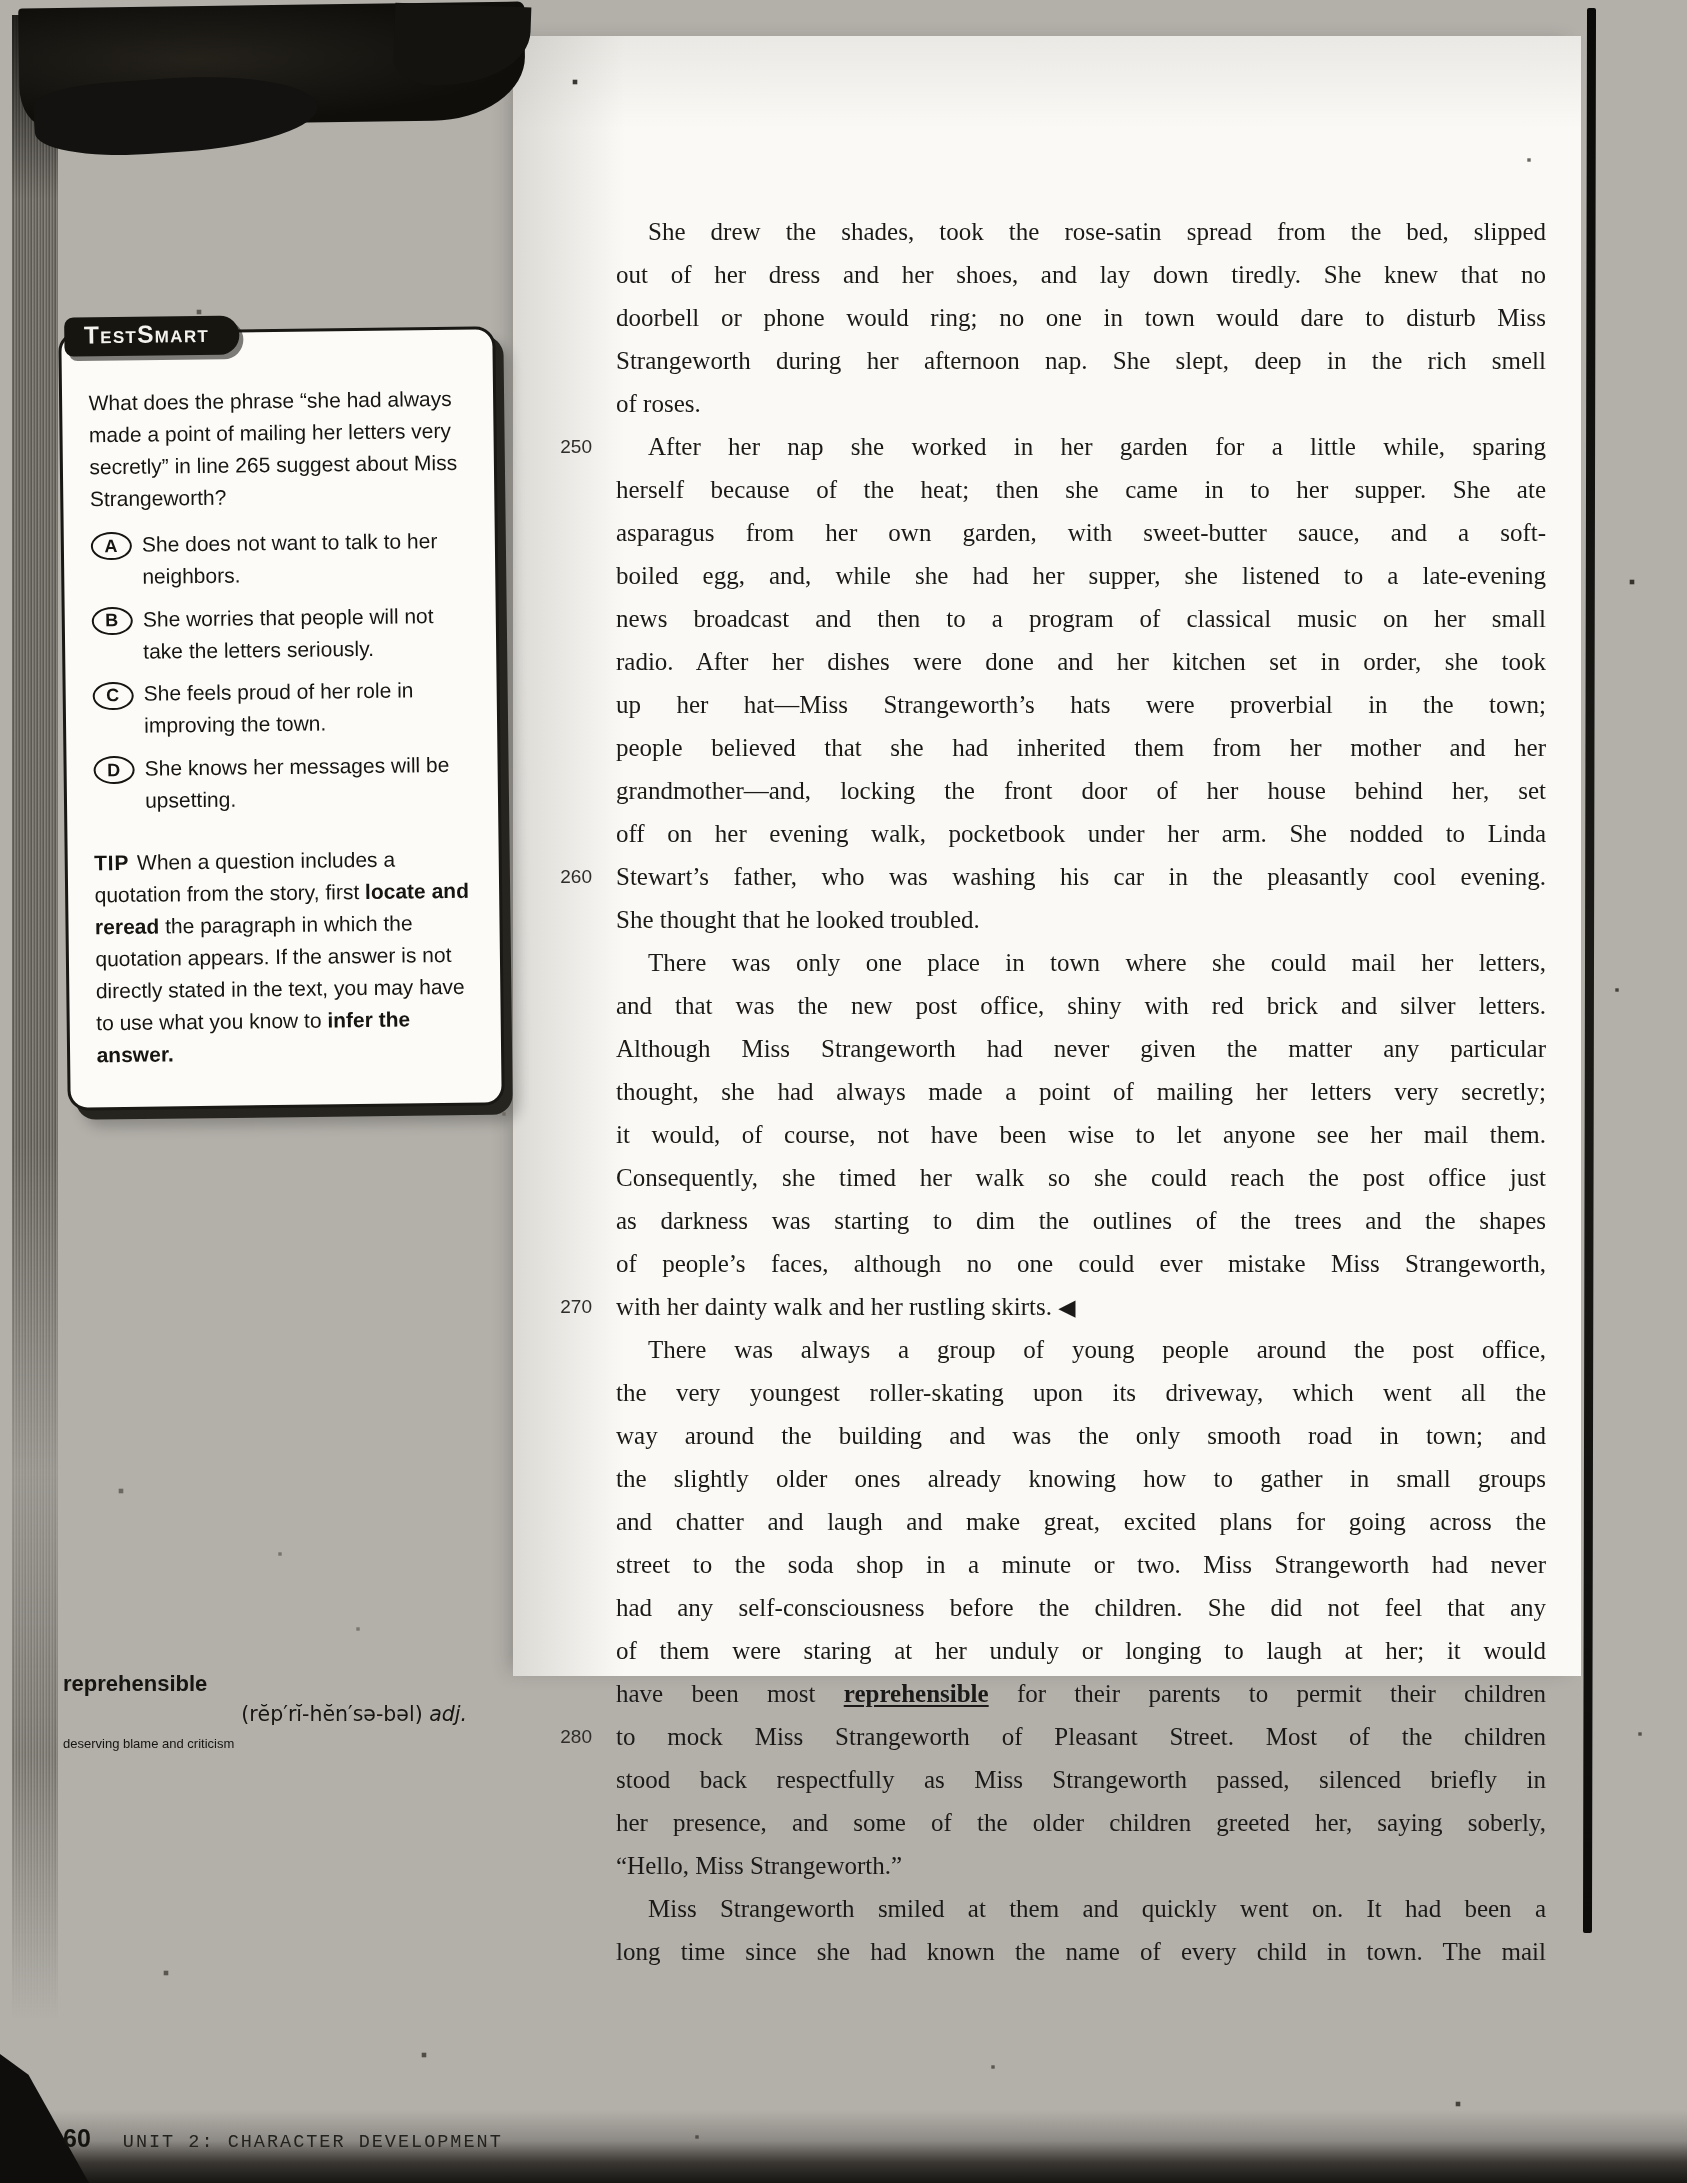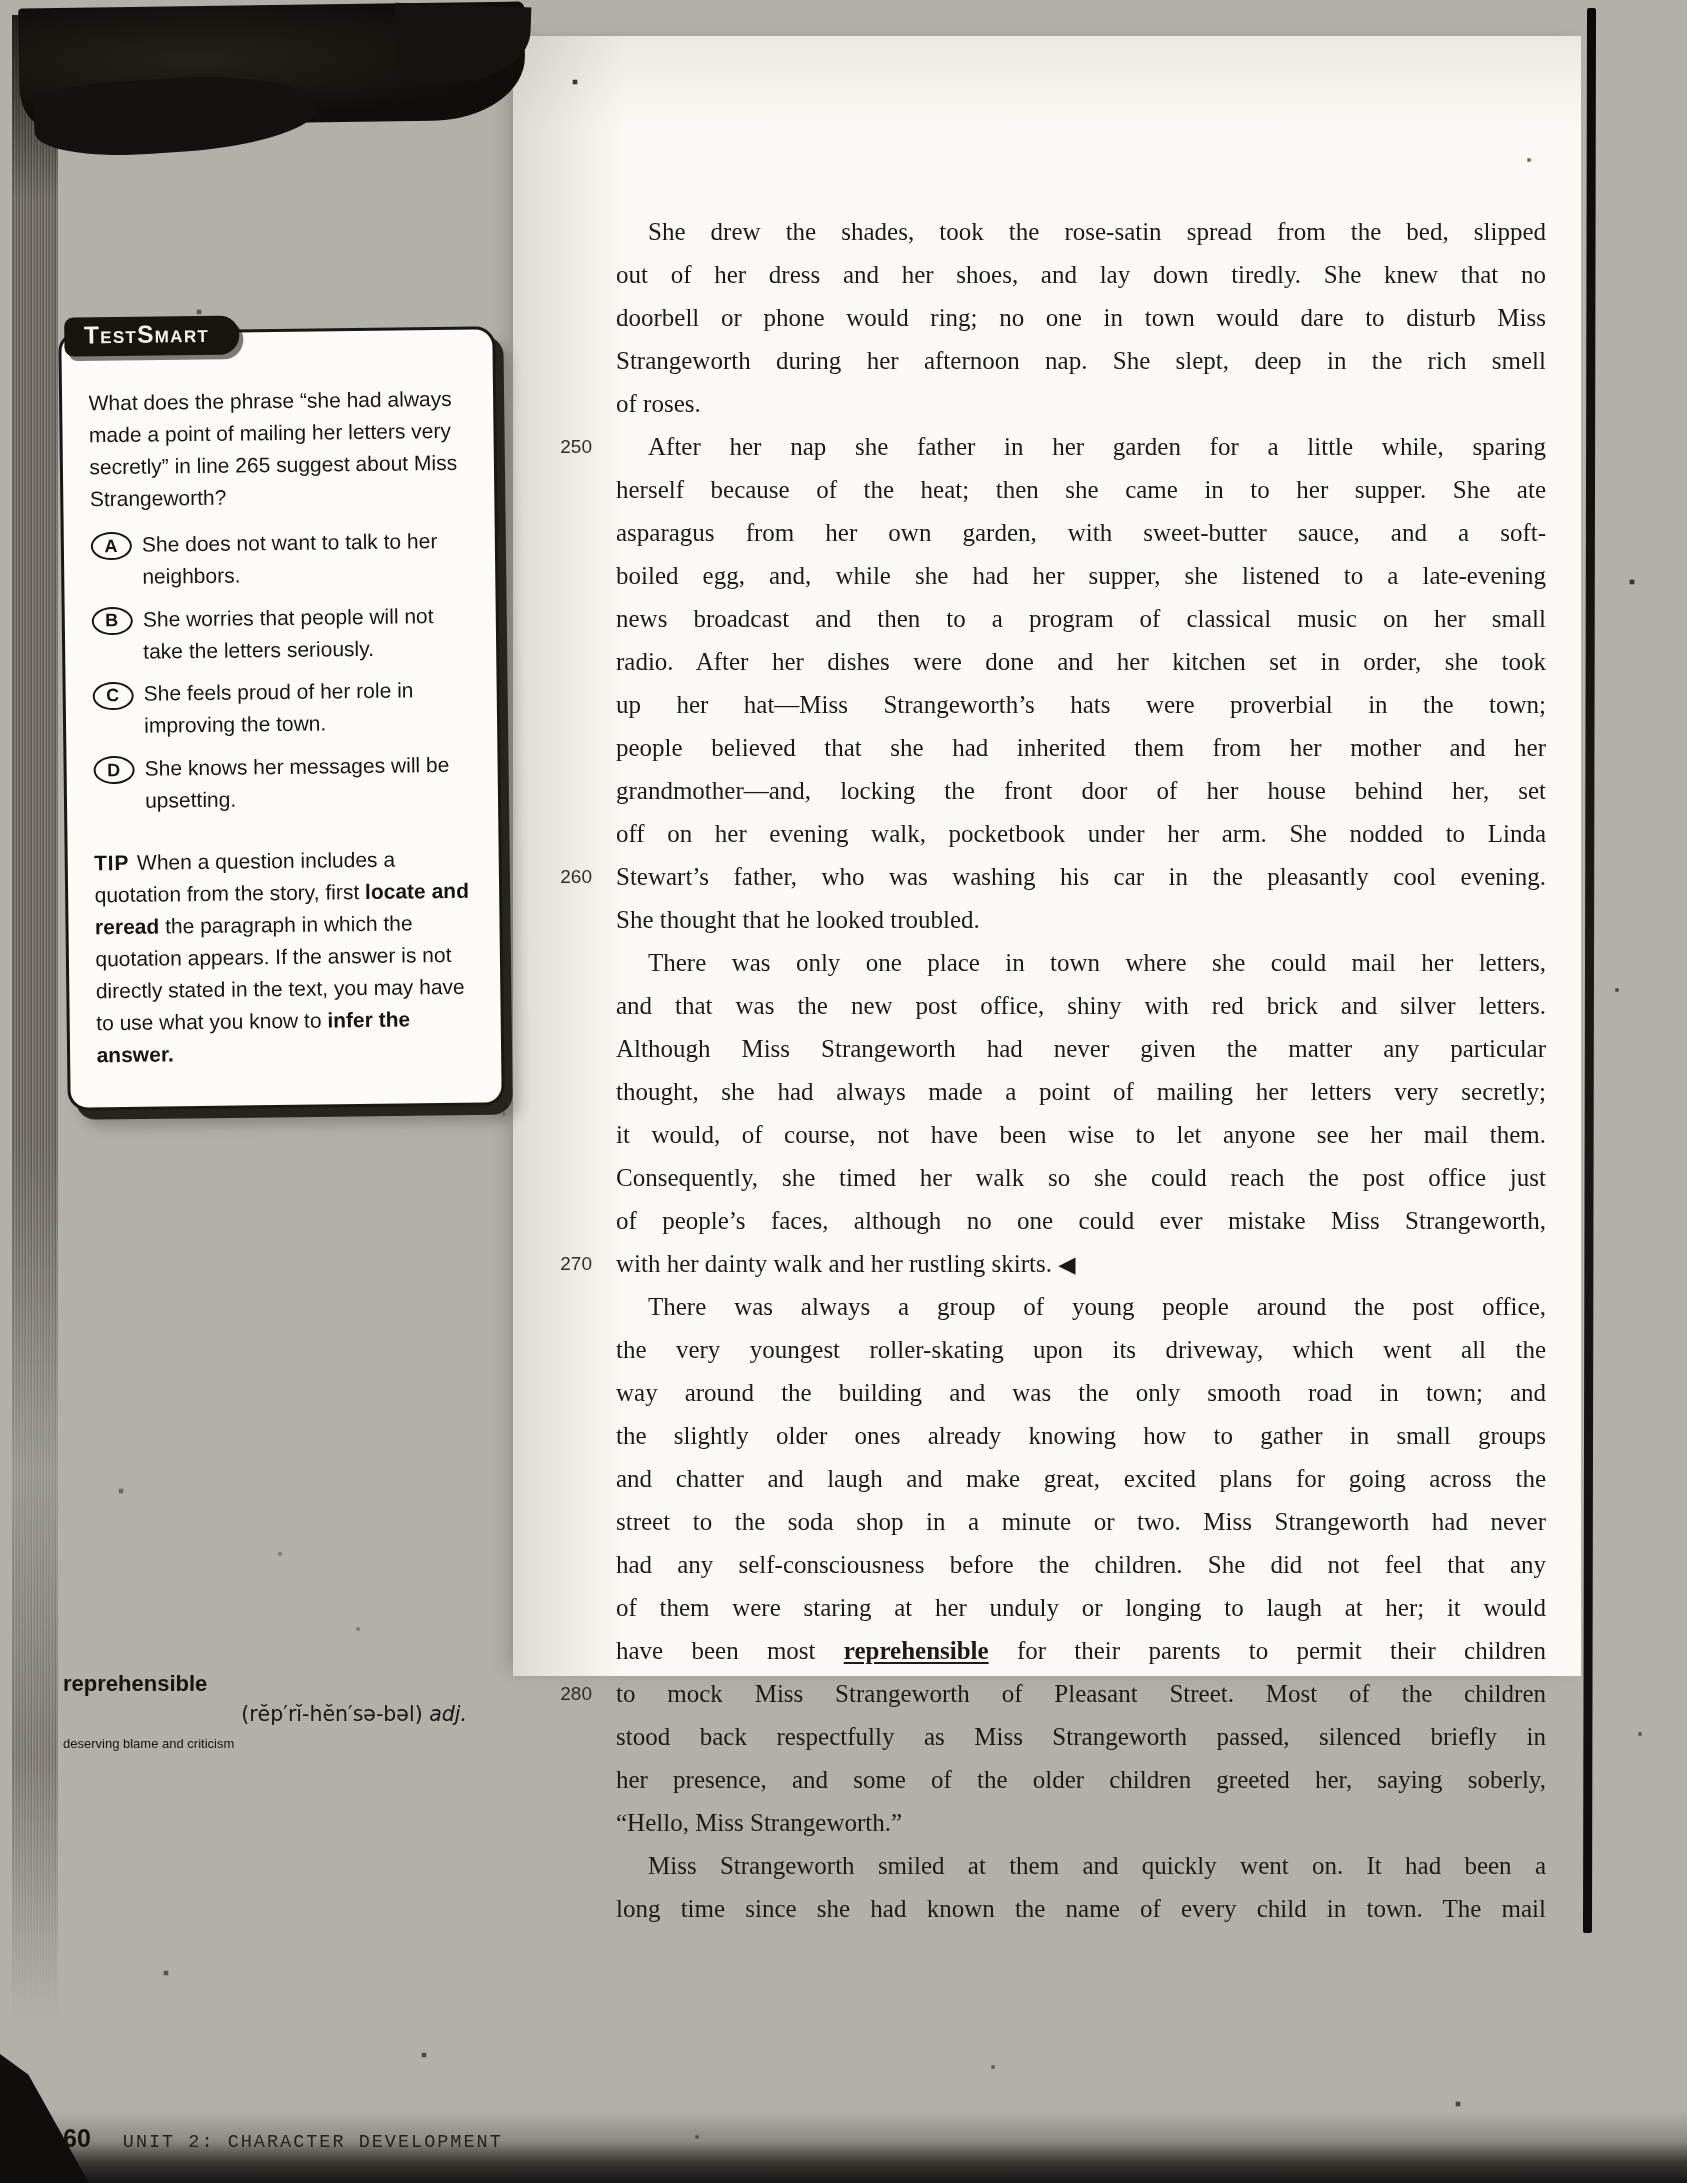--- a/index.html
+++ b/index.html
@@ -150,21 +150,21 @@
           <div class="line">
             <span class="linetext">Strangeworth during her afternoon nap. She slept, deep in the rich smell</span>
           </div>
           <div class="line last">
             <span class="linetext">of roses.</span>
           </div>
         </div>
         <div class="para">
           <div class="line first">
             <span class="linenum">250</span>
-            <span class="linetext">After her nap she father in her garden for a little while, sparing</span>
+            <span class="linetext">After her nap she worked in her garden for a little while, sparing</span>
           </div>
           <div class="line">
             <span class="linetext">herself because of the heat; then she came in to her supper. She ate</span>
           </div>
           <div class="line">
             <span class="linetext">asparagus from her own garden, with sweet-butter sauce, and a soft-</span>
           </div>
           <div class="line">
             <span class="linetext">boiled egg, and, while she had her supper, she listened to a late-evening</span>
           </div>
@@ -205,20 +205,23 @@
             <span class="linetext">Although Miss Strangeworth had never given the matter any particular</span>
           </div>
           <div class="line">
             <span class="linetext">thought, she had always made a point of mailing her letters very secretly;</span>
           </div>
           <div class="line">
             <span class="linetext">it would, of course, not have been wise to let anyone see her mail them.</span>
           </div>
           <div class="line">
             <span class="linetext">Consequently, she timed her walk so she could reach the post office just</span>
+          </div>
+          <div class="line">
+            <span class="linetext">as darkness was starting to dim the outlines of the trees and the shapes</span>
           </div>
           <div class="line">
             <span class="linetext">of people’s faces, although no one could ever mistake Miss Strangeworth,</span>
           </div>
           <div class="line last">
             <span class="linenum">270</span>
             <span class="linetext"><span>with her dainty walk and her rustling skirts.  </span><span class="seg-marker">◀</span></span>
           </div>
         </div>
         <div class="para">

